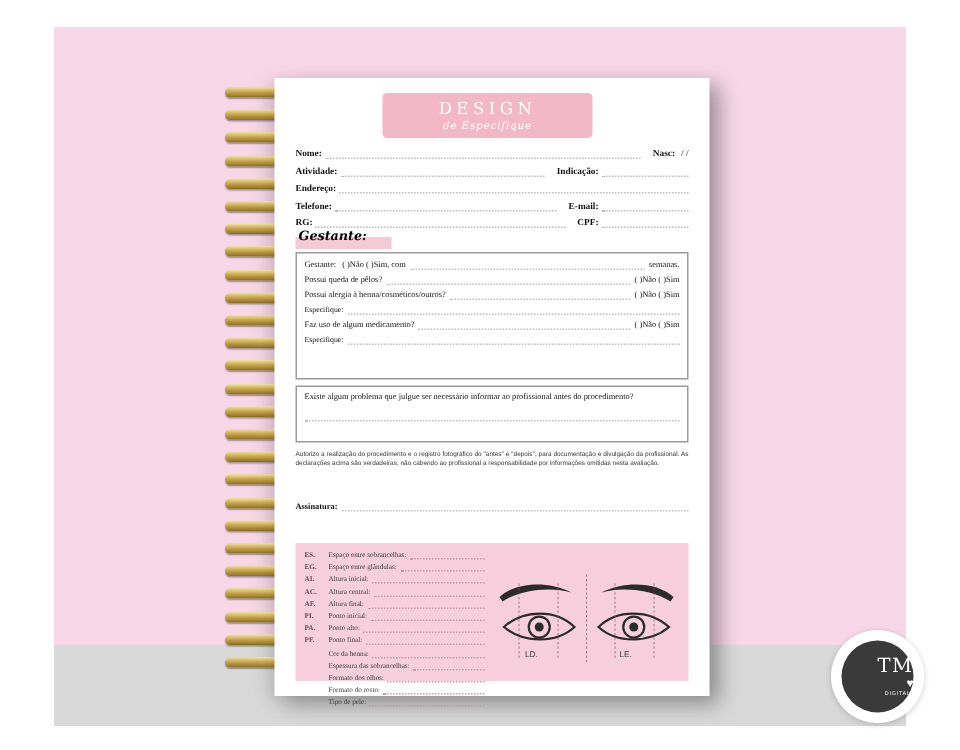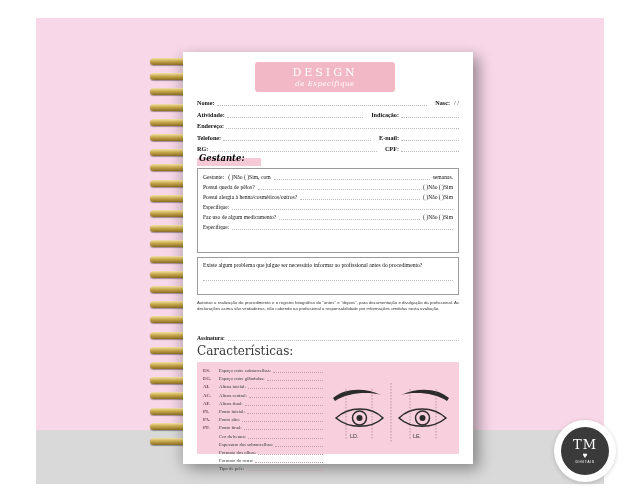--- a/index.html
+++ b/index.html
@@ -116,21 +116,21 @@
   .eyes{position:absolute;left:132px;top:18px;width:124px;height:66px;}
 
   
   .badge{
     position:absolute;right:24px;bottom:18px;width:62px;height:62px;border-radius:50%;
     background:#ffffff;box-shadow:0 1px 4px rgba(0,0,0,.18);
     display:flex;align-items:center;justify-content:center;
   }
   .badge-inner{
     width:48px;height:48px;border-radius:50%;background:#3a3a3a;
-    display:flex;flex-direction:column;align-items:center;justify-content:center;color:#fff;
+    display:flex;flex-direction:column;align-items:flex-end;justify-content:center;color:#fff;
   }
   .badge-tm{font-family:"DejaVu Serif", serif;font-size:13px;letter-spacing:1px;line-height:13px;}
   .badge-heart{font-size:8px;line-height:9px;}
   .badge-sub{font-size:3.6px;letter-spacing:.5px;font-family:"Liberation Sans", sans-serif;}
 </style>
 </head>
 <body>
 
 <div class="stage">
   <div class="bg-grey"></div>
@@ -252,21 +252,20 @@
         <div class="prob-line"></div>
       </div>
 
       <div class="terms">Autorizo a realização do procedimento e o registro fotográfico do "antes" e "depois", para documentação e divulgação da profissional. As declarações acima são verdadeiras, não cabendo ao profissional a responsabilidade por informações omitidas nesta avaliação.</div>
 
       <div class="sign">
         <span class="lbl">Assinatura:</span>
         <span class="dots"></span>
       </div>
 
-      <div class="carac-title">Características:</div>
 
       <div class="carac-panel">
         <div class="carac-left" id="carac-list">
             <div class="cline">
               <span class="ckey">ES.</span>
               <span class="ctxt">Espaço entre sobrancelhas:</span>
               <span class="cdots"></span>
             </div>
             <div class="cline">
               <span class="ckey">EG.</span>

